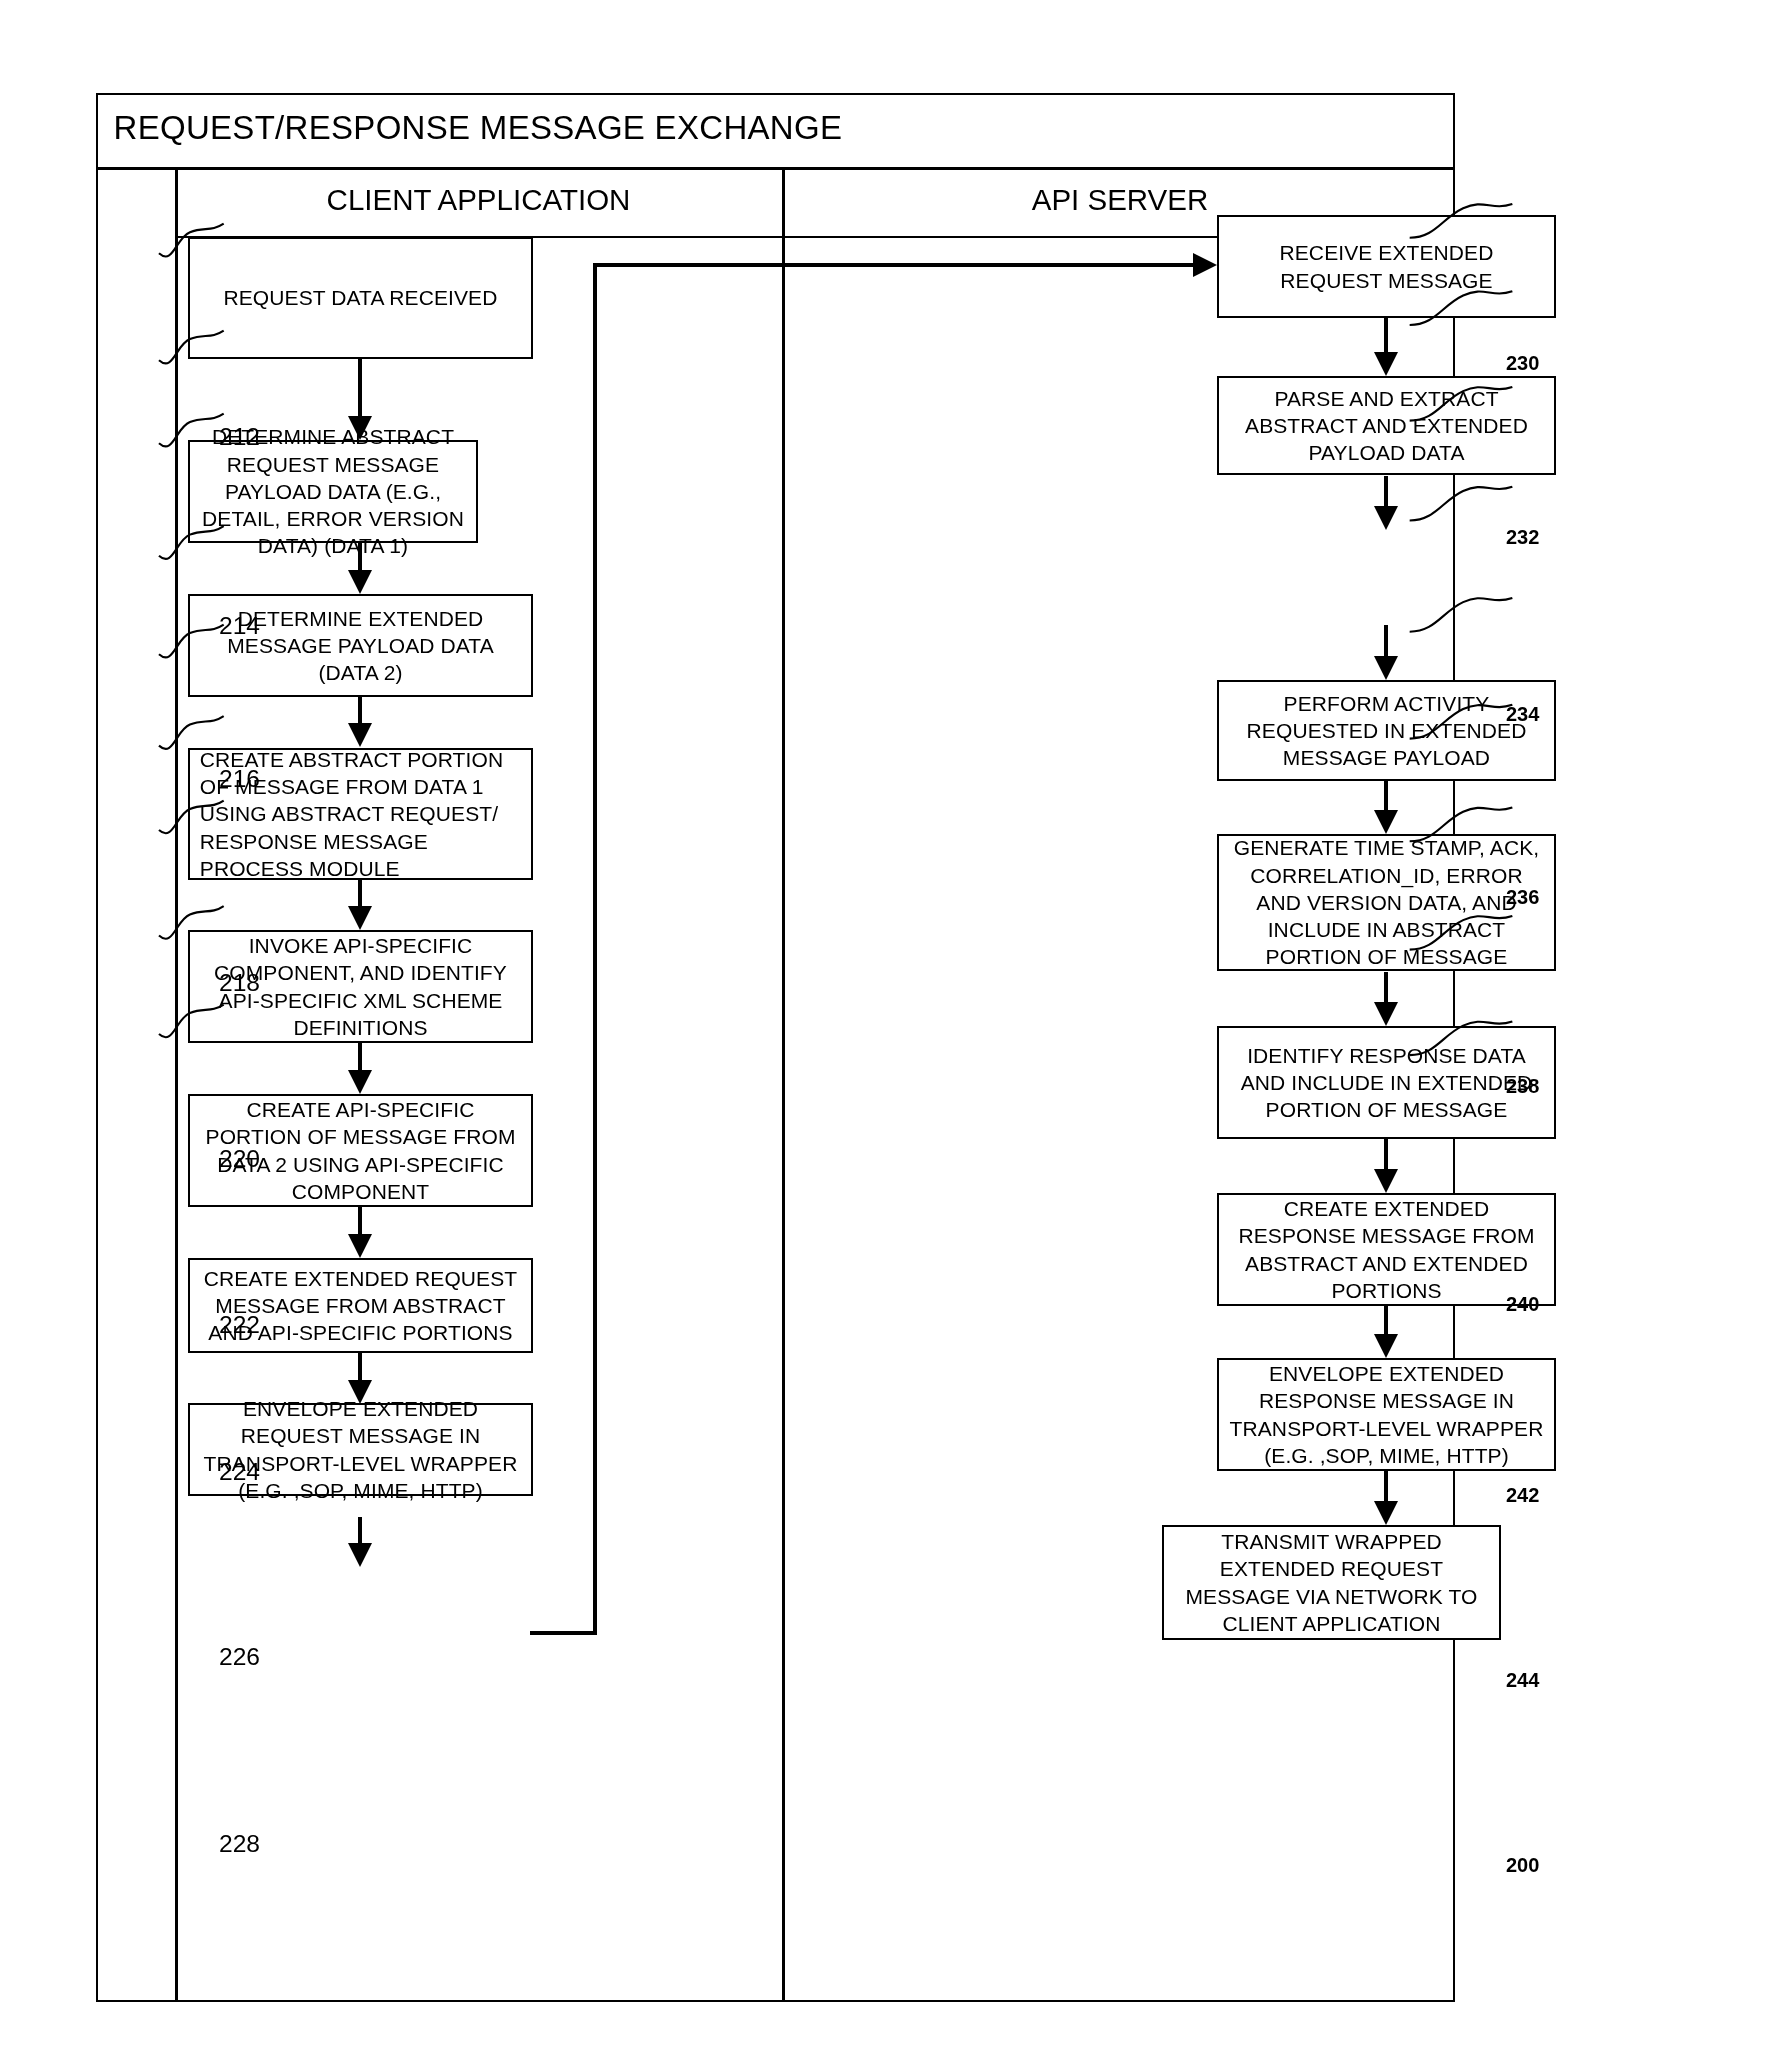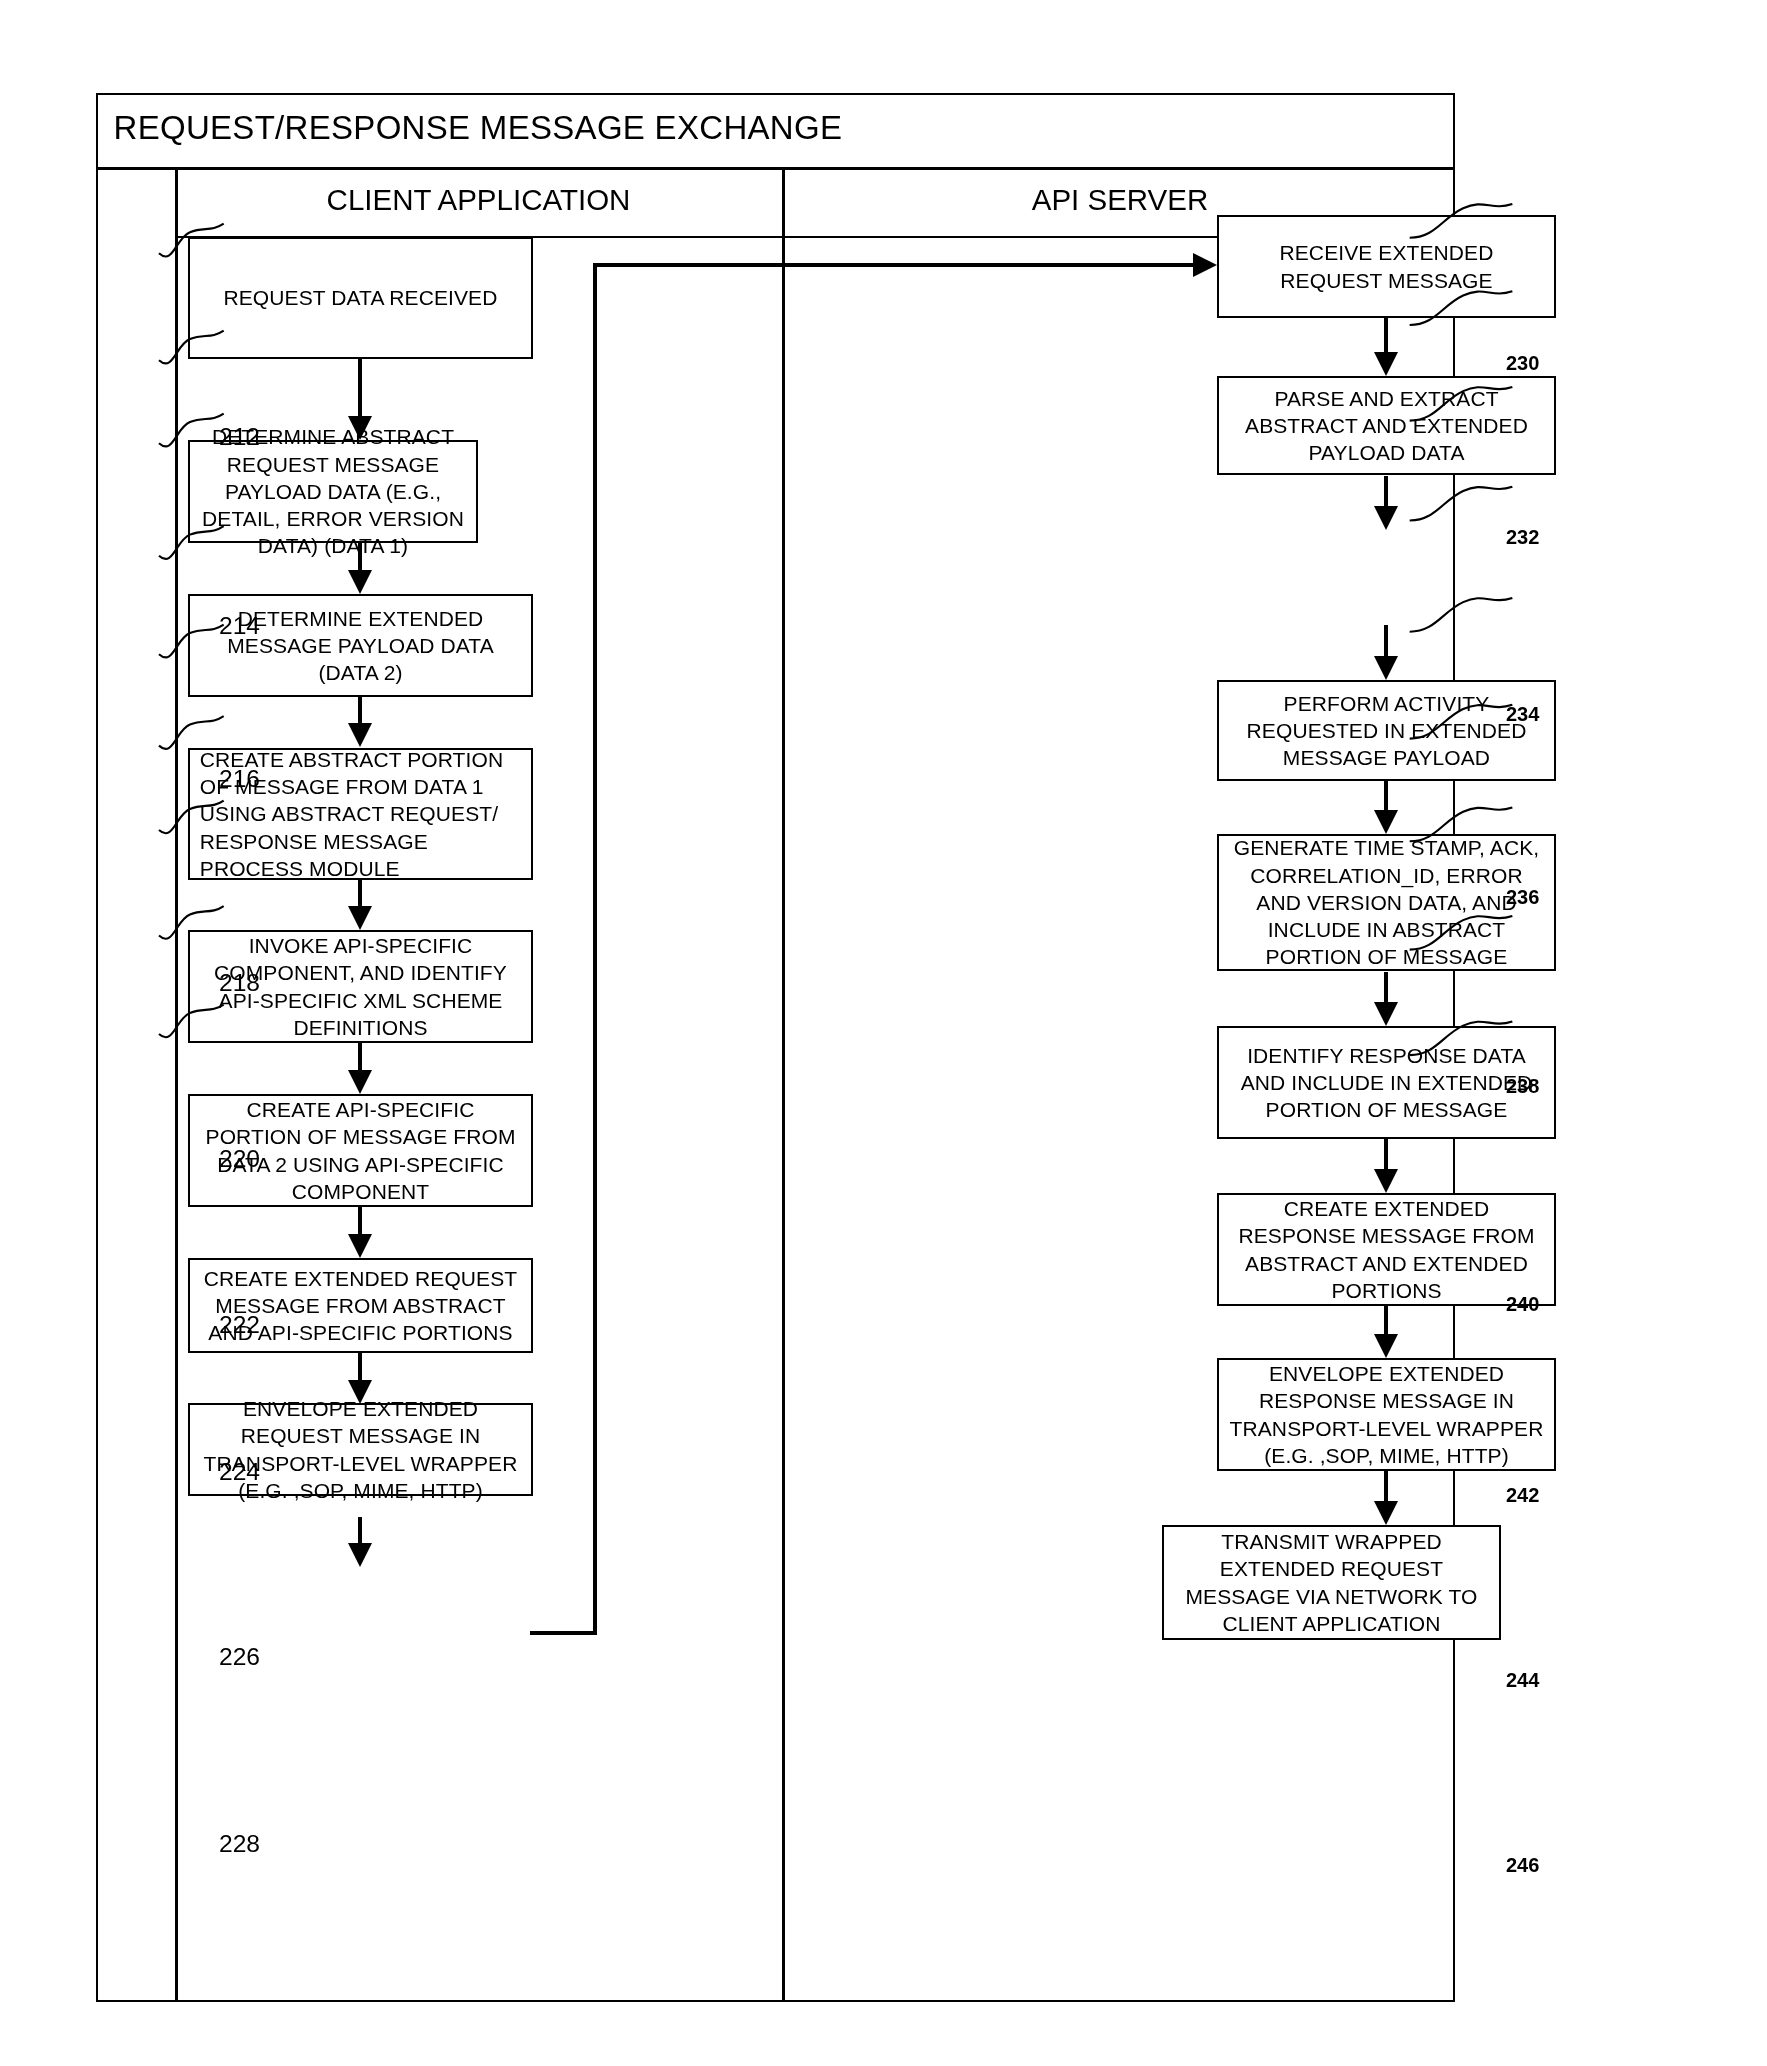--- a/index.html
+++ b/index.html
@@ -306,14 +306,14 @@
 <div class="refnum thin" style="left:219px; top:1830px;">228</div>
 
 <div class="refnum" style="left:1506px; top:352px;">230</div>
 <div class="refnum" style="left:1506px; top:526px;">232</div>
 <div class="refnum" style="left:1506px; top:703px;">234</div>
 <div class="refnum" style="left:1506px; top:886px;">236</div>
 <div class="refnum" style="left:1506px; top:1075px;">238</div>
 <div class="refnum" style="left:1506px; top:1293px;">240</div>
 <div class="refnum" style="left:1506px; top:1484px;">242</div>
 <div class="refnum" style="left:1506px; top:1669px;">244</div>
-<div class="refnum" style="left:1506px; top:1854px;">246</div>
+<div class="refnum" style="left:1506px; top:1854px;">200</div>
 
 
 </body></html>

